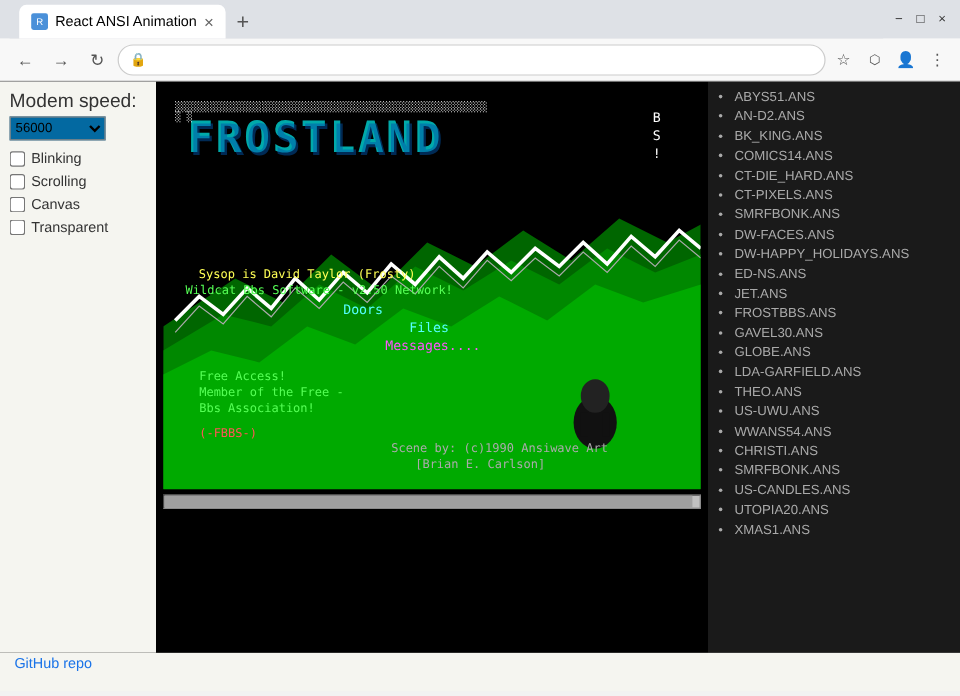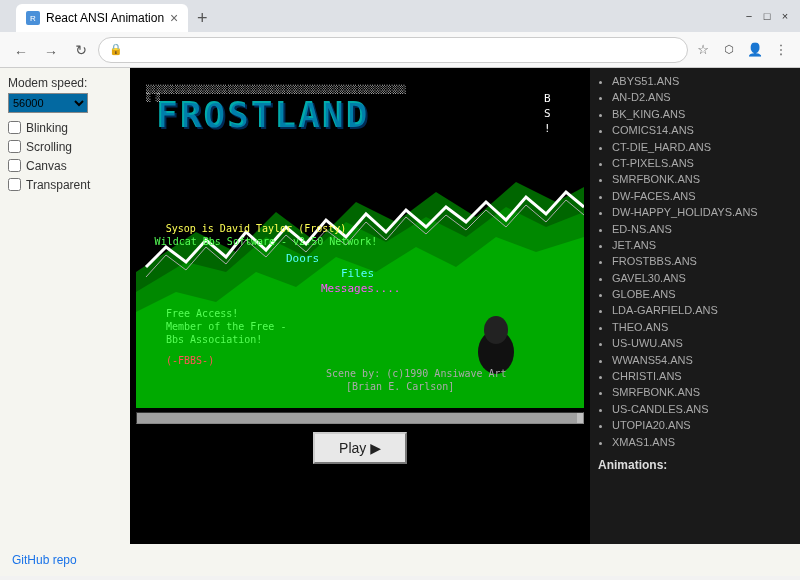--- a/index.html
+++ b/index.html
@@ -20,43 +20,43 @@
     .address-bar { flex: 1; height: 26px; background: white; border: 1px solid #ccc; border-radius: 13px; display: flex; align-items: center; padding: 0 10px; font-size: 12px; color: #333; }
     .address-lock { font-size: 11px; color: #333; margin-right: 4px; }
     .nav-icons-right { display: flex; gap: 4px; align-items: center; }
     .nav-icon { width: 22px; height: 22px; display: flex; align-items: center; justify-content: center; font-size: 13px; color: #555; cursor: pointer; }
 
     
     .page-content { display: flex; background: #1a1a1a; height: 476px; overflow: hidden; }
 
     
     .left-panel { width: 130px; background: #f5f5f0; padding: 8px; flex-shrink: 0; overflow-y: auto; }
-    .modem-label { font-size: 12px; color: #333; margin-bottom: 3px; }
+    .modem-label { font-size: 16px; color: #333; margin-bottom: 3px; }
     .modem-select { width: 80px; height: 20px; font-size: 11px; border: 1px solid #888; background: #0369a1; margin-bottom: 8px; }
-    .checkbox-item { display: flex; align-items: flex-start; gap: 5px; margin-bottom: 5px; font-size: 12px; color: #333; }
+    .checkbox-item { display: flex; align-items: flex-end; gap: 5px; margin-bottom: 5px; font-size: 12px; color: #333; }
     .checkbox-item input { cursor: pointer; }
 
     
     .main-area { flex: 1; display: flex; flex-direction: column; align-items: center; background: #000; padding: 4px; }
     .ansi-canvas { width: 448px; height: 336px; background: #000; overflow: hidden; position: relative; margin-bottom: 4px; }
     .scrollbar-area { width: 448px; height: 12px; background: #c0c0c0; border: 1px inset #888; position: relative; }
     .scrollbar-thumb { position: absolute; left: 0; top: 0; width: 440px; height: 10px; background: #a0a0a0; }
     .play-btn-area { margin-top: 8px; }
     .play-btn { background: #e8e8e8; border: 2px outset #ccc; padding: 6px 24px; font-size: 14px; cursor: pointer; color: #222; }
 
     
     .right-panel { width: 210px; background: #1a1a1a; color: #ccc; font-size: 11px; padding: 6px 8px; overflow-y: auto; flex-shrink: 0; }
     .right-panel h3 { color: #ddd; font-size: 12px; margin-bottom: 4px; margin-top: 8px; }
     .right-panel h3:first-child { margin-top: 0; }
     .right-panel ul { list-style: disc; padding-left: 14px; }
     .right-panel ul li { margin-bottom: 1px; color: #aaa; line-height: 1.4; }
     .right-panel ul li a { color: #aaa; text-decoration: none; }
 
     
-    .github-bar { background: #f5f5f0; height: 32px; display: flex; align-items: center; padding: 1px 12px; }
+    .github-bar { background: #f5f5f0; height: 32px; display: flex; align-items: flex-end; padding: 16px 12px; }
     .github-link { color: #1a73e8; font-size: 12px; text-decoration: none; }
 
     
     .ansi-svg { width: 448px; height: 336px; }
   </style>
 </head>
 <body>
 
 <div class="browser-chrome">
   <div class="title-bar">
@@ -166,23 +166,20 @@
 
         <text x="190" y="305" font-family="monospace" font-size="10" fill="#aaaaaa">Scene by:  (c)1990 Ansiwave Art</text>
         <text x="210" y="318" font-family="monospace" font-size="10" fill="#aaaaaa">[Brian E. Carlson]</text>
       </svg>
     </div>
 
     <div class="scrollbar-area">
       <div class="scrollbar-thumb"></div>
     </div>
 
-    <div class="play-btn-area">
-      <button class="play-btn">Play ▶</button>
-    </div>
   </div>
 
   <div class="right-panel">
     <ul>
       <li><a href="#">ABYS51.ANS</a></li>
       <li><a href="#">AN-D2.ANS</a></li>
       <li><a href="#">BK_KING.ANS</a></li>
       <li><a href="#">COMICS14.ANS</a></li>
       <li><a href="#">CT-DIE_HARD.ANS</a></li>
       <li><a href="#">CT-PIXELS.ANS</a></li>
@@ -201,19 +198,18 @@
     </ul>
 
     <ul>
       <li><a href="#">CHRISTI.ANS</a></li>
       <li><a href="#">SMRFBONK.ANS</a></li>
       <li><a href="#">US-CANDLES.ANS</a></li>
       <li><a href="#">UTOPIA20.ANS</a></li>
       <li><a href="#">XMAS1.ANS</a></li>
     </ul>
 
-    <h3>Animations:</h3>
   </div>
 </div>
 
 <div class="github-bar">
   <a href="#" class="github-link">GitHub repo</a>
 </div>
 
 </body></html>

